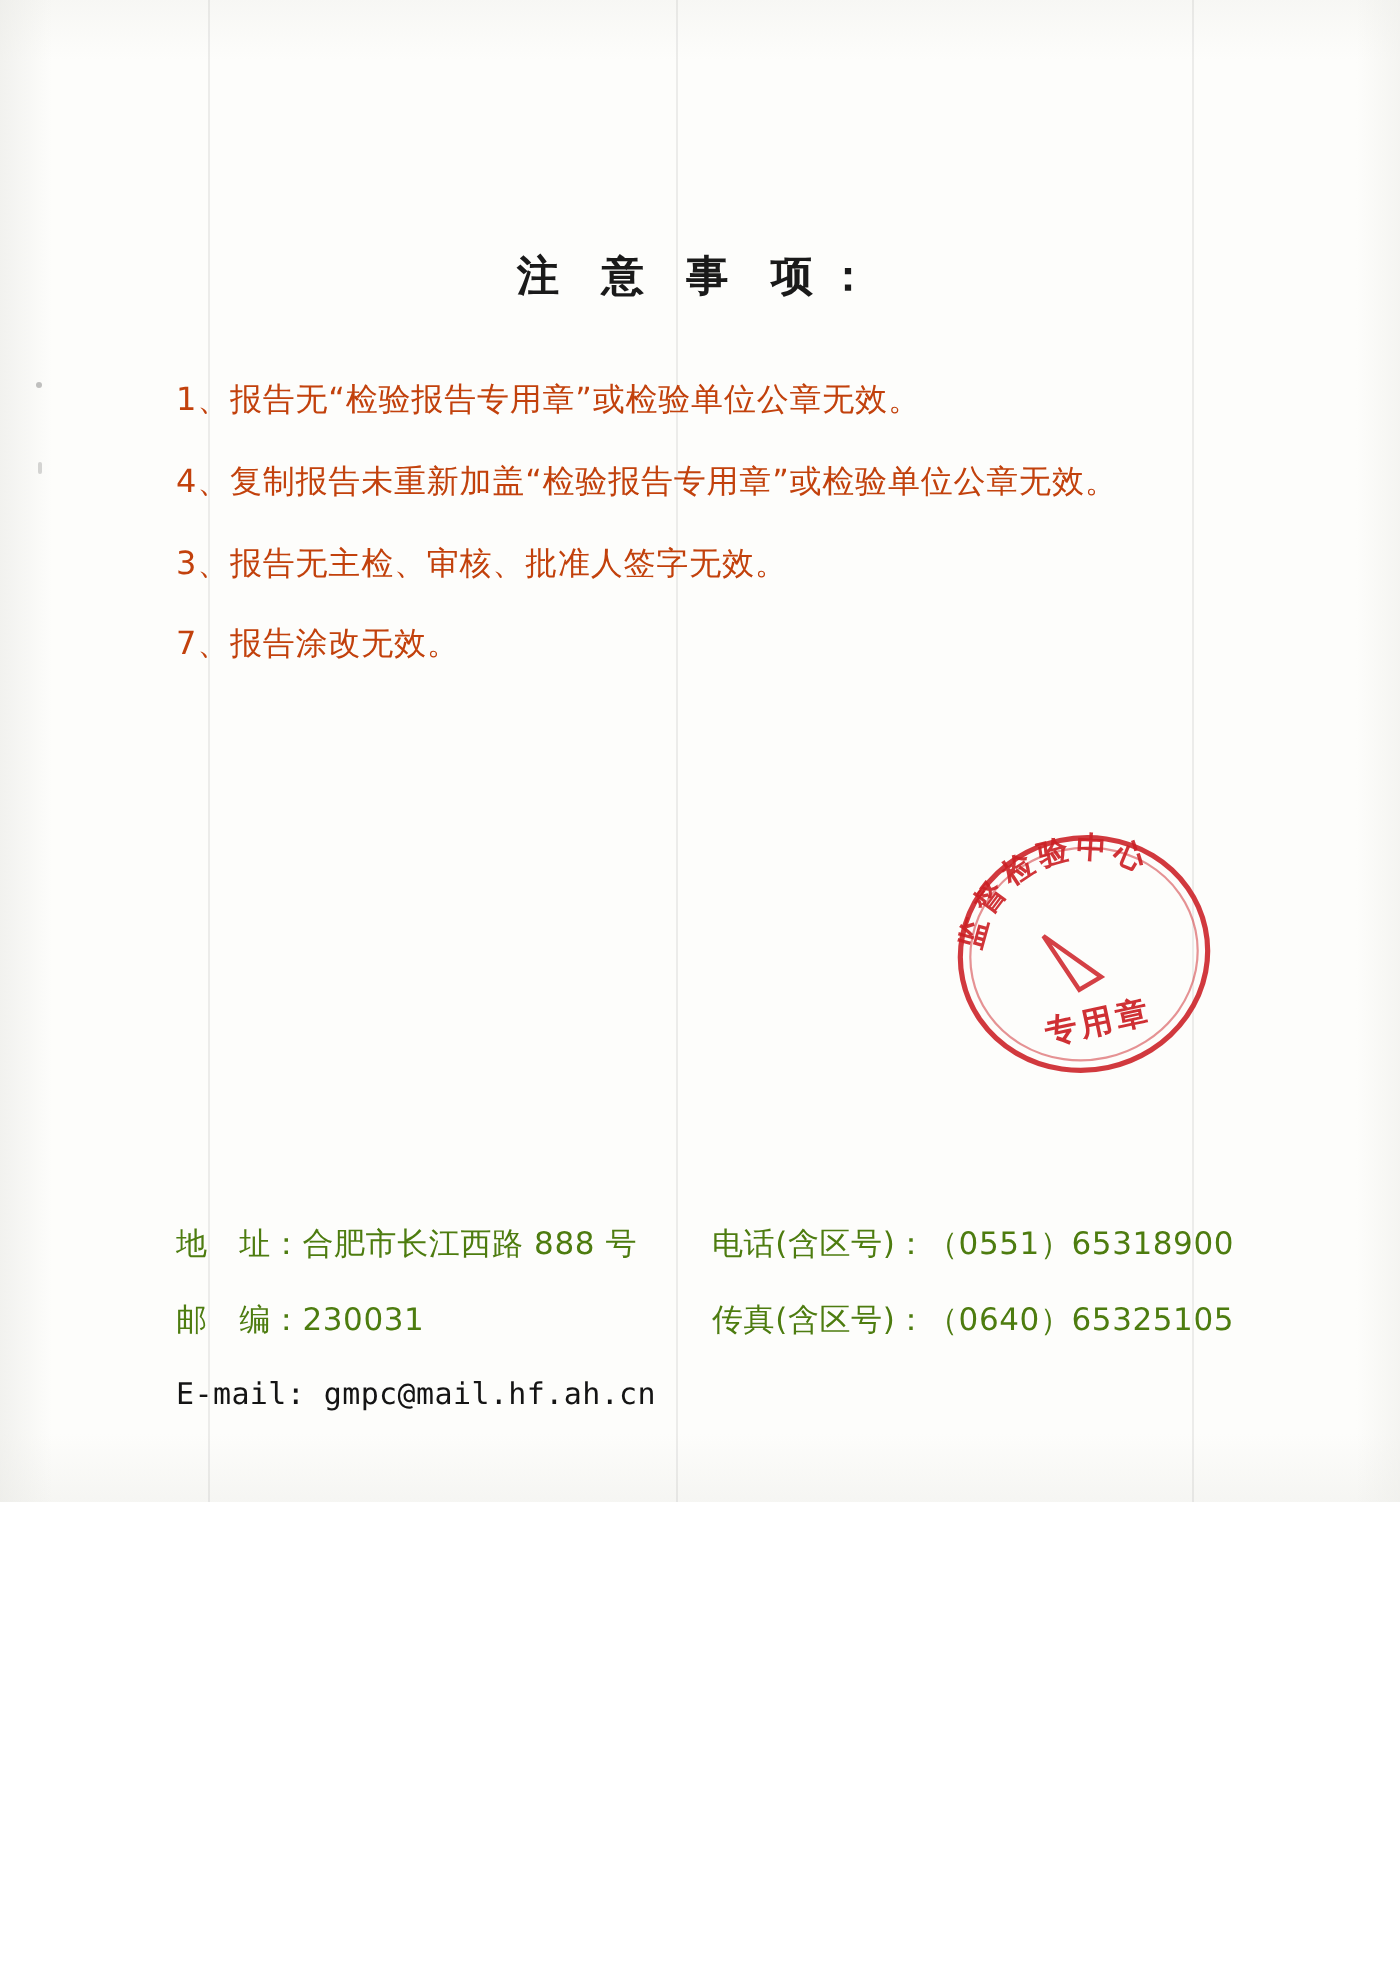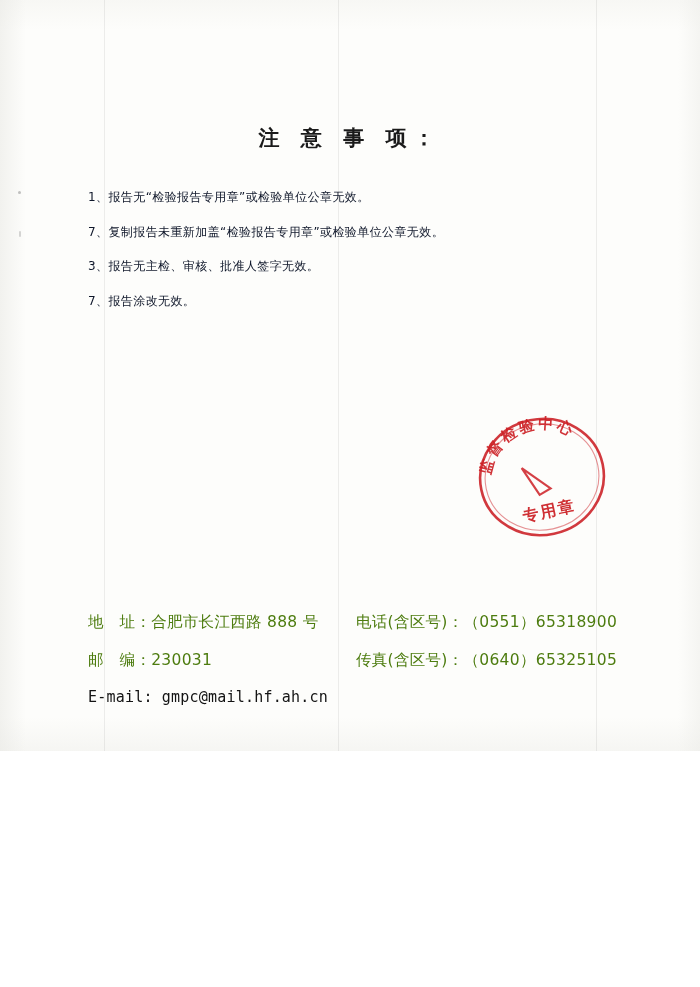--- a/index.html
+++ b/index.html
@@ -73,23 +73,23 @@
     font-family: "DejaVu Sans", sans-serif;
   }
 
   .notes {
     position: absolute;
     left: 88px;
     top: 188px;
     width: 560px;
   }
   .note-item {
-    font-size: 12px;
+    font-size: 16px;
     line-height: 1.55;
-    color: #0f172a;
+    color: #c2410c;
     margin-bottom: 16px;
     letter-spacing: 0.4px;
     font-family: "DejaVu Sans", sans-serif;
     white-space: nowrap;
   }
 
   
   .stamp {
     position: absolute;
     left: 462px;
@@ -146,21 +146,21 @@
   <div class="crease c3"></div>
   <div class="speck s1"></div>
   <div class="speck s2"></div>
   <div class="speck s3"></div>
   <div class="speck s4"></div>
 
   <div class="title">注 意 事 项：</div>
 
   <div class="notes">
     <div class="note-item">1、报告无“检验报告专用章”或检验单位公章无效。</div>
-    <div class="note-item">7、复制报告未重新加盖“检验报告专用章”或检验单位公章无效。</div>
+    <div class="note-item">4、复制报告未重新加盖“检验报告专用章”或检验单位公章无效。</div>
     <div class="note-item">3、报告无主检、审核、批准人签字无效。</div>
     <div class="note-item">7、报告涂改无效。</div>
   </div>
 
   <div class="stamp">
     <svg width="160" height="158" viewBox="0 0 160 158" xmlns="http://www.w3.org/2000/svg">
       <g transform="rotate(-12 80 79)" fill="none" stroke="#cc1f24" stroke-width="2.6" opacity="0.88">
         <ellipse cx="80" cy="79" rx="62" ry="58"></ellipse>
         <ellipse cx="80" cy="79" rx="57" ry="53" stroke-width="1.1" opacity="0.55"></ellipse>
       </g>

